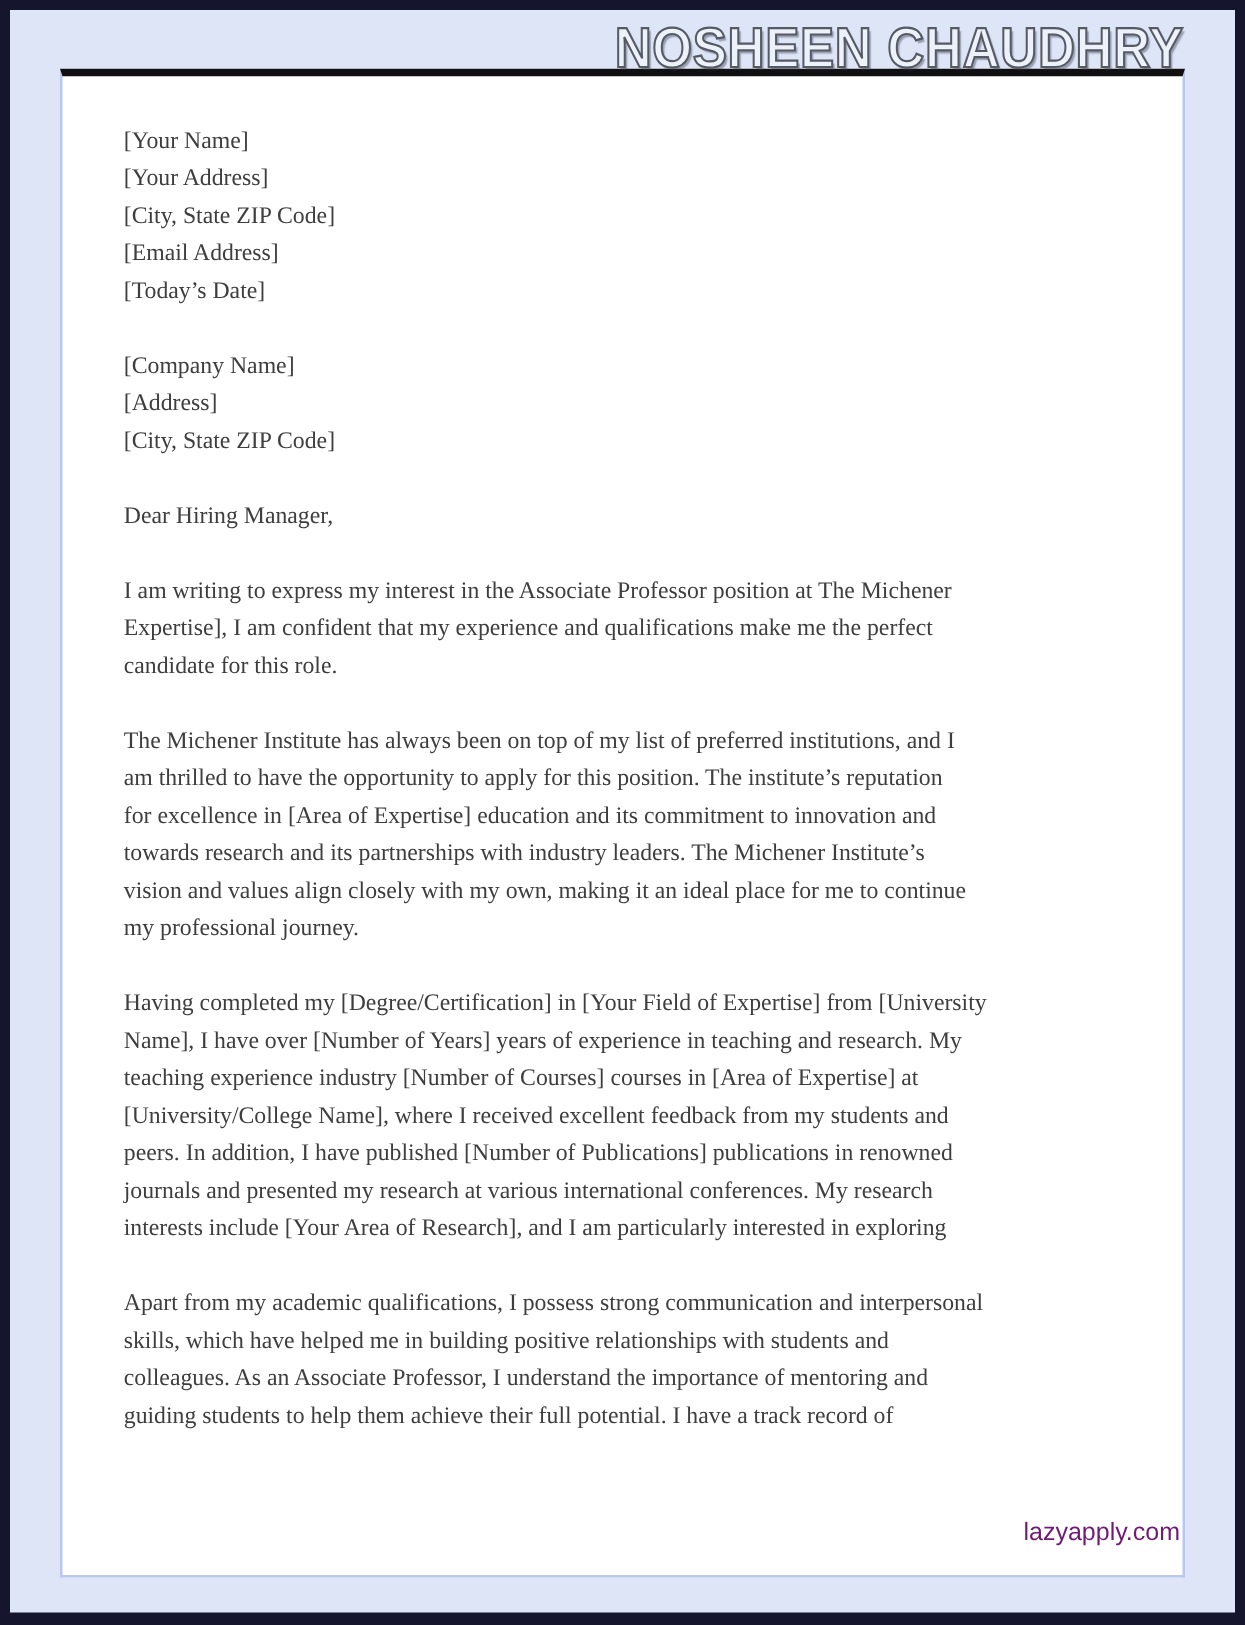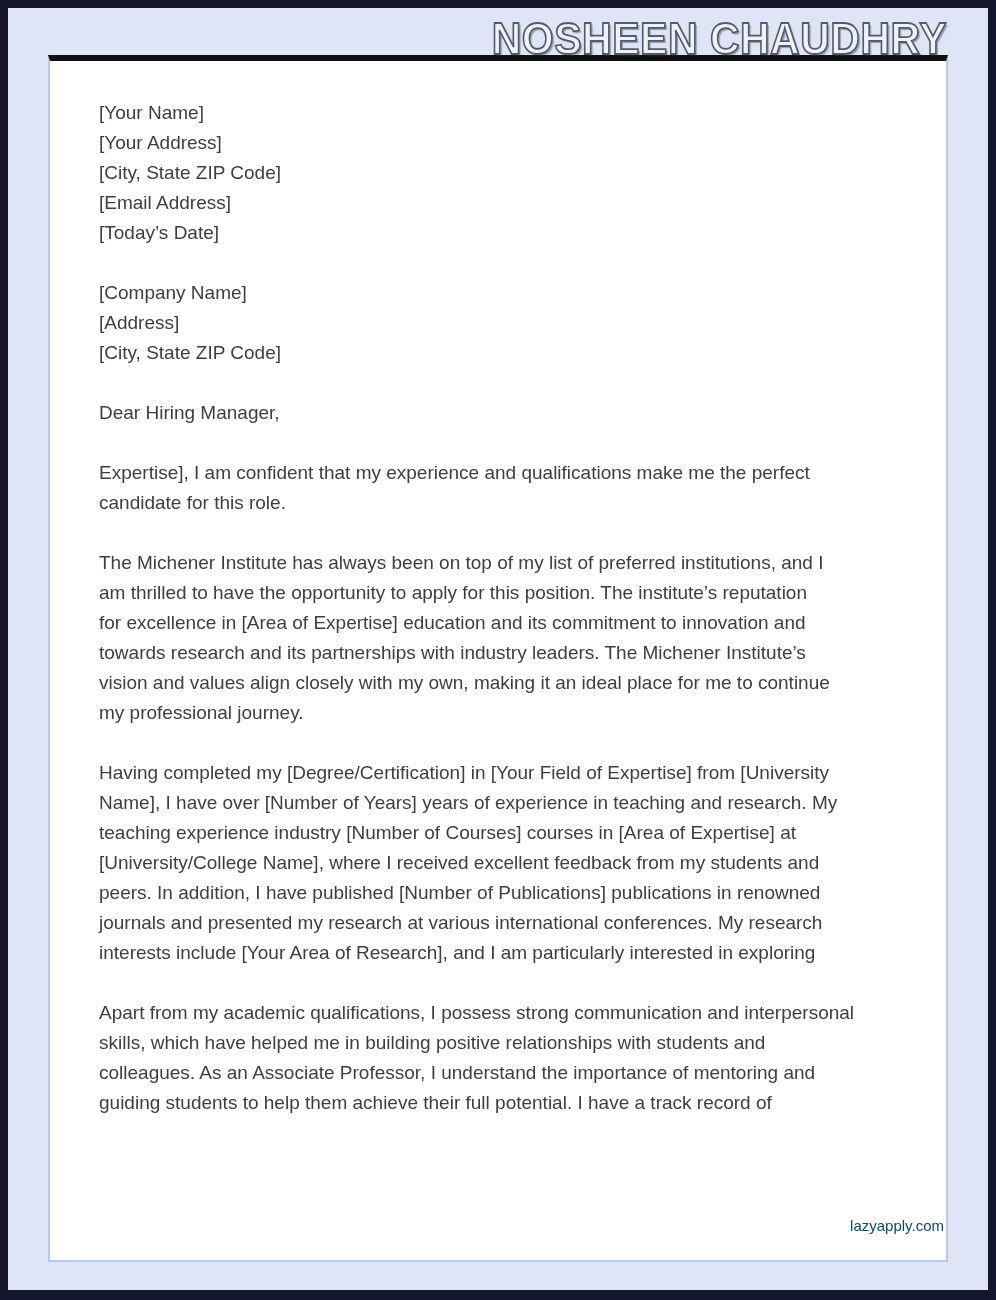--- a/index.html
+++ b/index.html
@@ -44,35 +44,36 @@
     z-index: 1;
   }
   .letter {
     position: absolute;
     left: 91px;
     top: 90px;
     width: 852px;
     z-index: 2;
     font-size: 19px;
     color: #3e3e3e;
+    font-family: Liberation Serif, serif;
   }
   .letter .line {
     height: 30px;
     line-height: 30px;
     white-space: nowrap;
   }
   .gap { height: 30px; }
   .watermark {
     position: absolute;
     top: 1208px;
     right: 44px;
     z-index: 3;
-    font-size: 15px;
+    font-size: 20px;
     line-height: 20px;
-    color: #0c4a6e;
+    color: #701a75;
   }
 </style>
 </head>
 <body>
 
 <div class="canvas">
 
   <div class="header-name">NOSHEEN CHAUDHRY</div>
 
   <div class="doc-box"></div>
@@ -95,20 +96,21 @@
         <div class="line">[City, State ZIP Code]</div>
       </div>
 
     <div class="gap"></div>
 
     <div class="line">Dear Hiring Manager,</div>
 
     <div class="gap"></div>
 
     <div class="block">
+        <div class="line">I am writing to express my interest in the Associate Professor position at The Michener</div>
         <div class="line">Expertise], I am confident that my experience and qualifications make me the perfect</div>
         <div class="line">candidate for this role.</div>
       </div>
 
     <div class="gap"></div>
 
     <div class="block">
         <div class="line">The Michener Institute has always been on top of my list of preferred institutions, and I</div>
         <div class="line">am thrilled to have the opportunity to apply for this position. The institute’s reputation</div>
         <div class="line">for excellence in [Area of Expertise] education and its commitment to innovation and</div>

